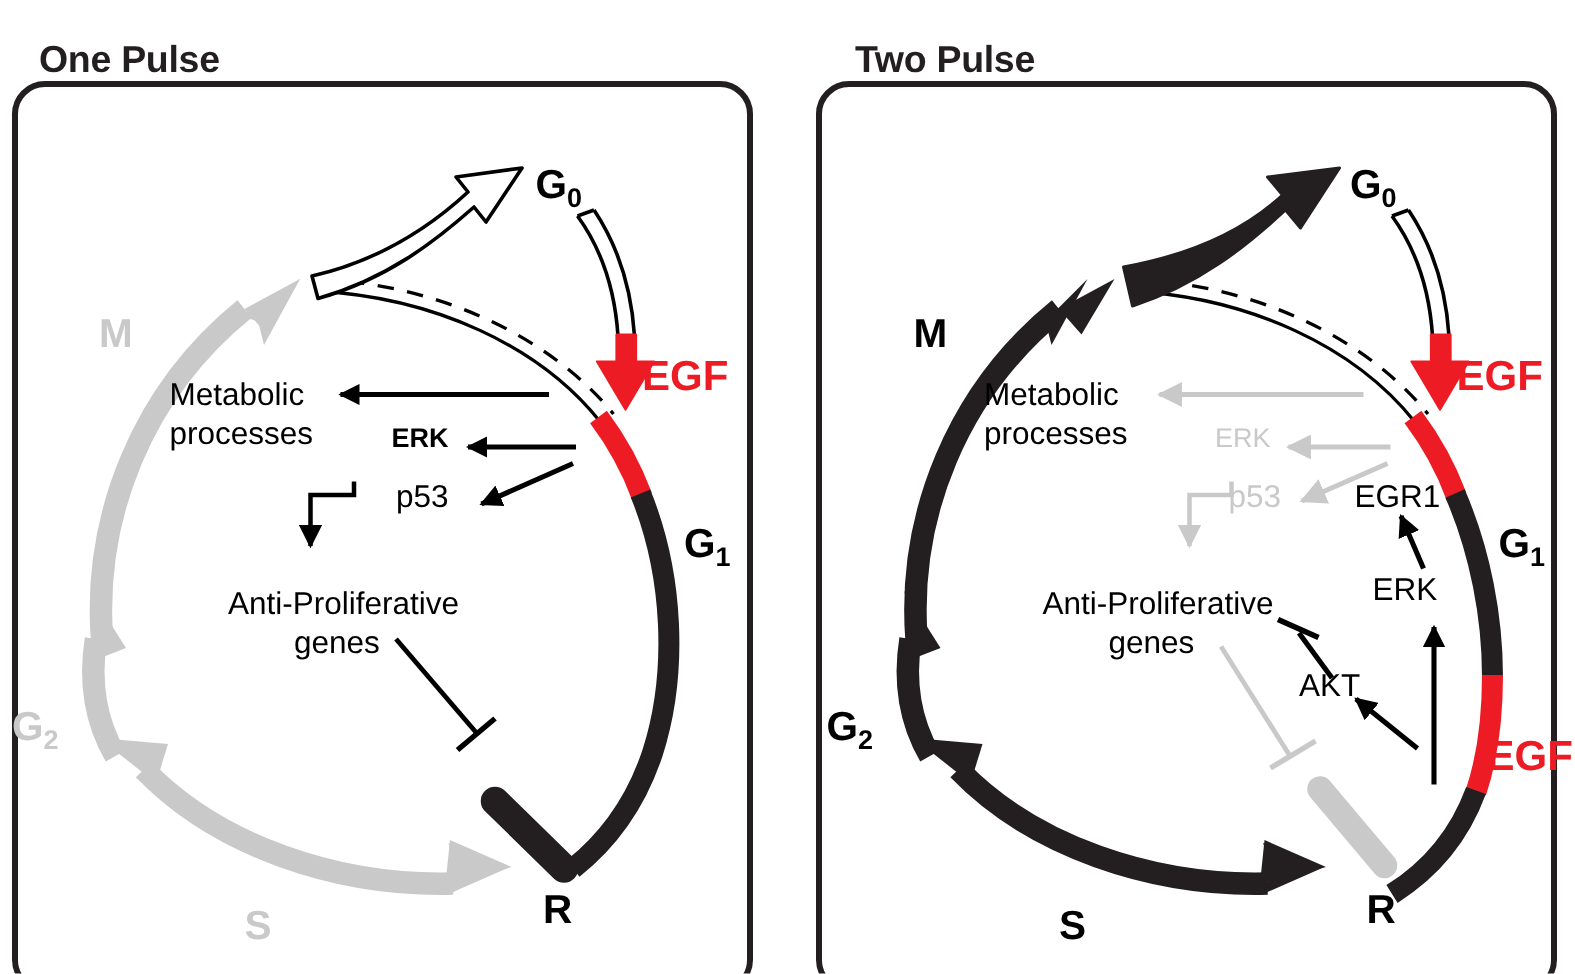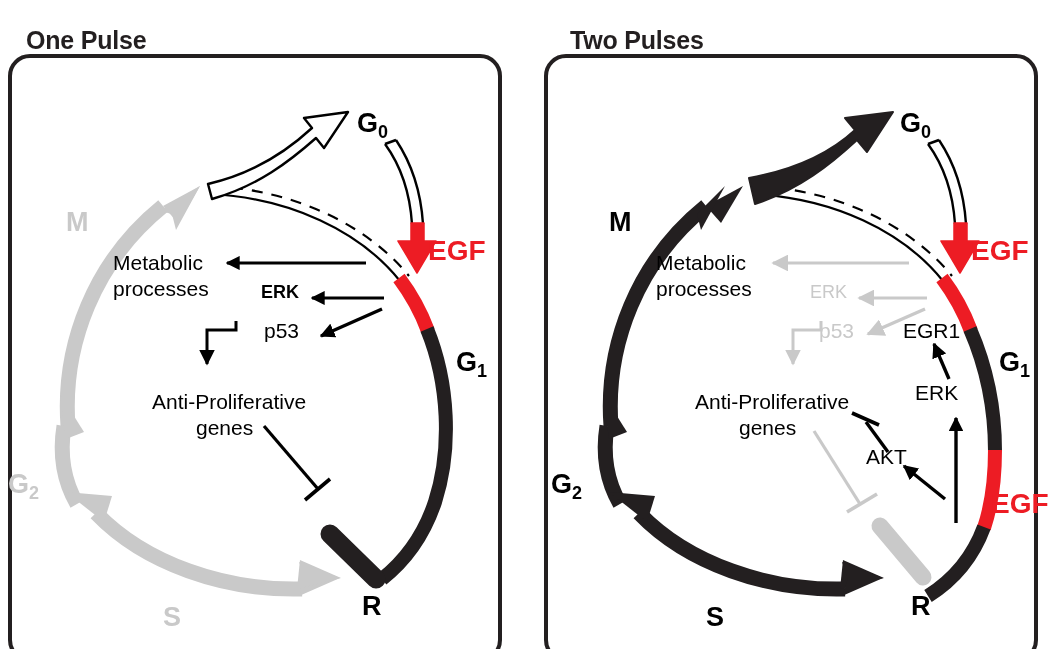--- a/index.html
+++ b/index.html
@@ -179,21 +179,21 @@
       <text class="lbl-body" x="113" y="244">Metabolic</text>
       <text class="lbl-body" x="113" y="270">processes</text>
       <text class="lbl-body-bold" x="261" y="272">ERK</text>
       <text class="lbl-body" x="264" y="312">p53</text>
       <text class="lbl-body" x="152" y="383">Anti-Proliferative</text>
       <text class="lbl-body" x="196" y="409">genes</text>
     </svg>
   </div>
 
   <div class="panel" id="panel-right">
-    <div class="panel-title">Two Pulses</div>
+    <div class="panel-title">Two Pulse</div>
     <div class="panel-frame"></div>
 
     <svg class="panel-svg" viewBox="0 0 525 649">
       <defs>
         <marker id="ahR" viewBox="0 0 10 10" refX="9" refY="5" markerWidth="5.2" markerHeight="5.2" orient="auto-start-reverse">
           <path d="M0,0 L10,5 L0,10 z" fill="#000"></path>
         </marker>
         <marker id="ahRg" viewBox="0 0 10 10" refX="9" refY="5" markerWidth="5.2" markerHeight="5.2" orient="auto-start-reverse">
           <path d="M0,0 L10,5 L0,10 z" fill="#c9c9c9"></path>
         </marker>

